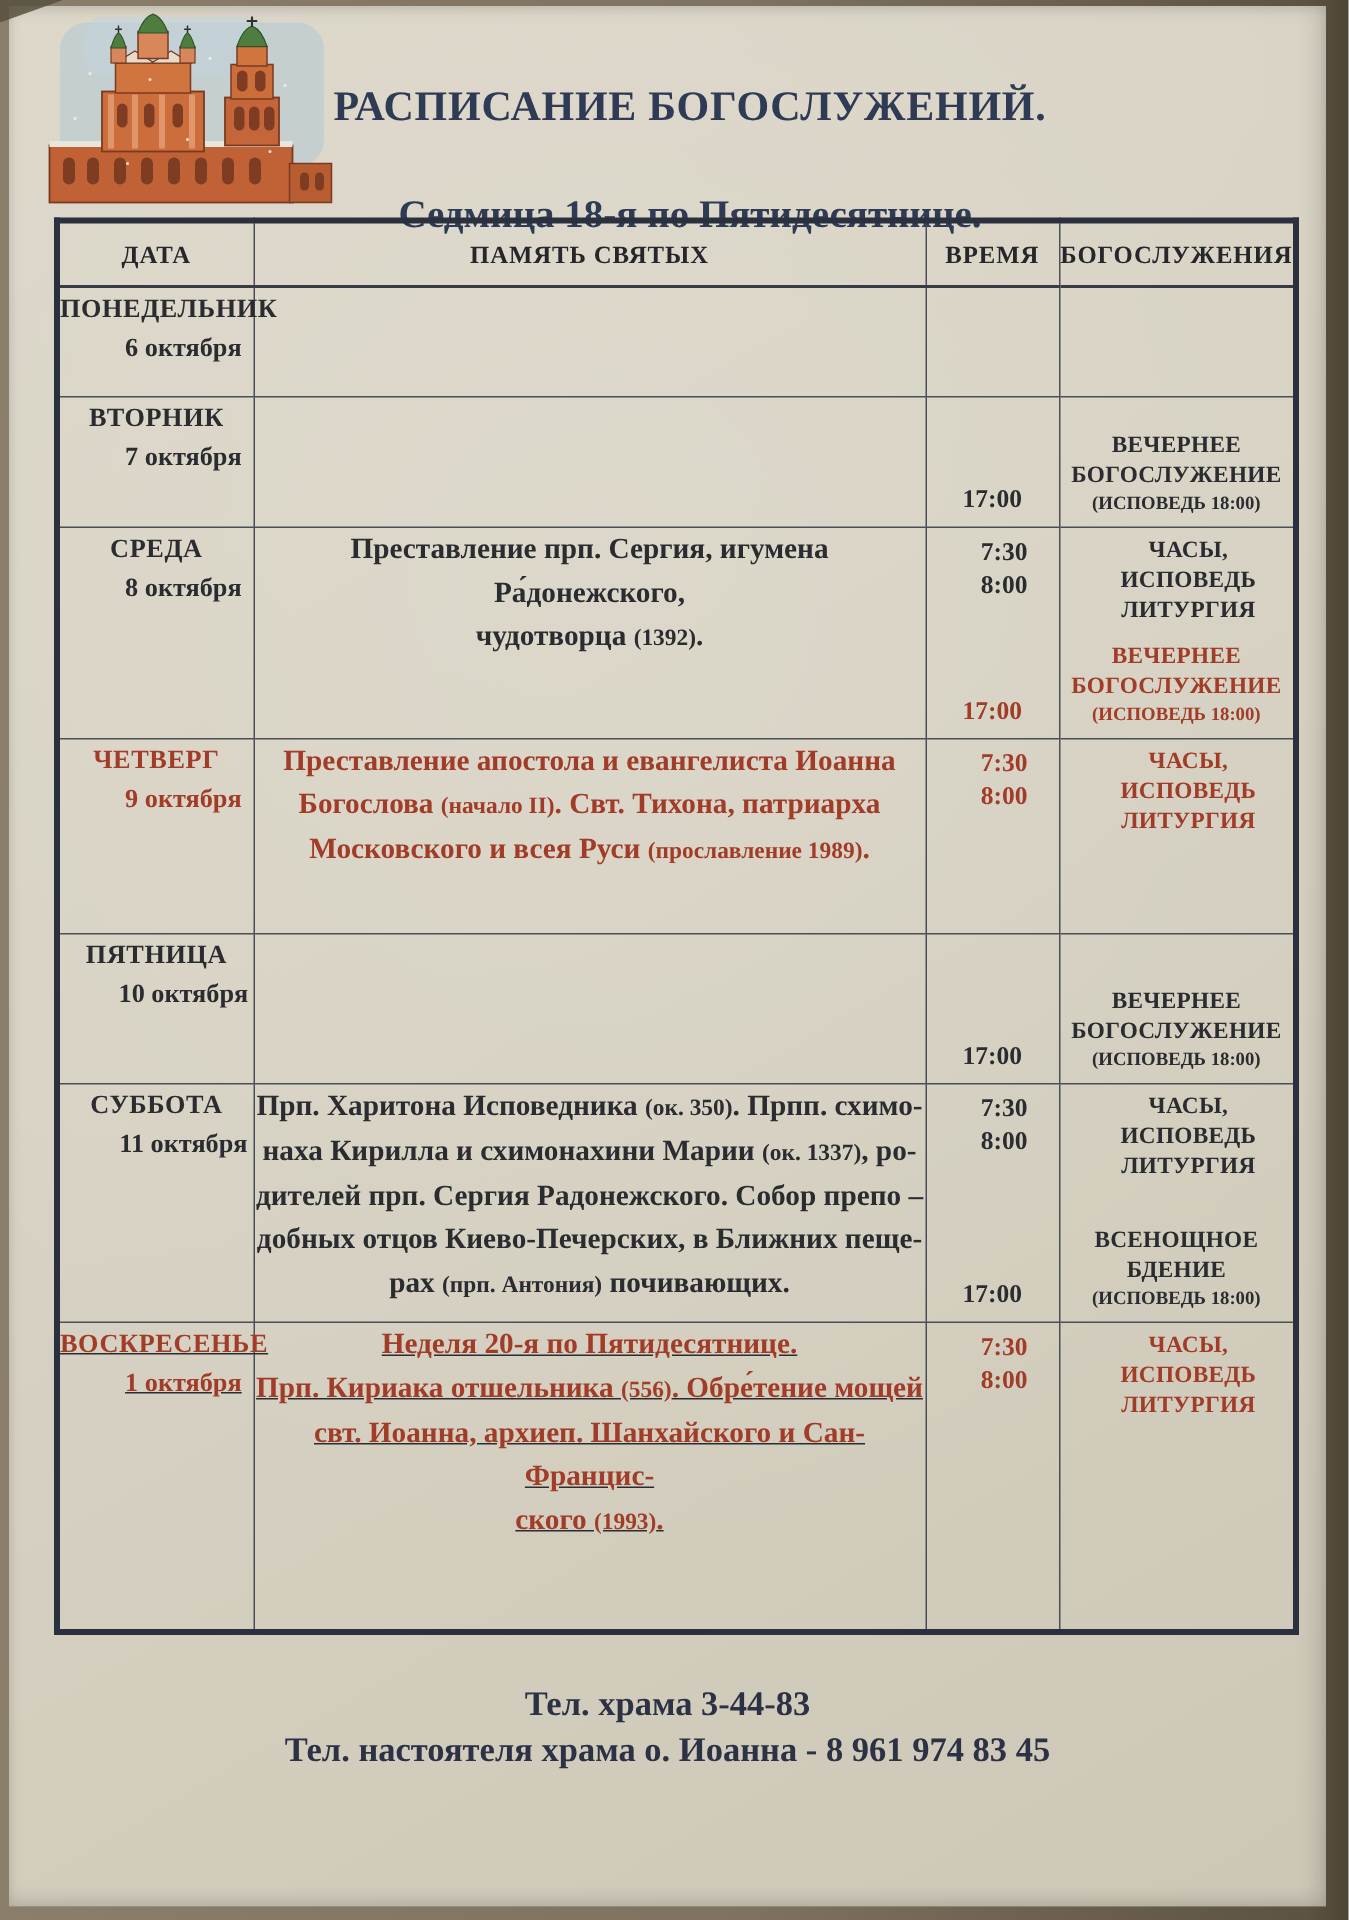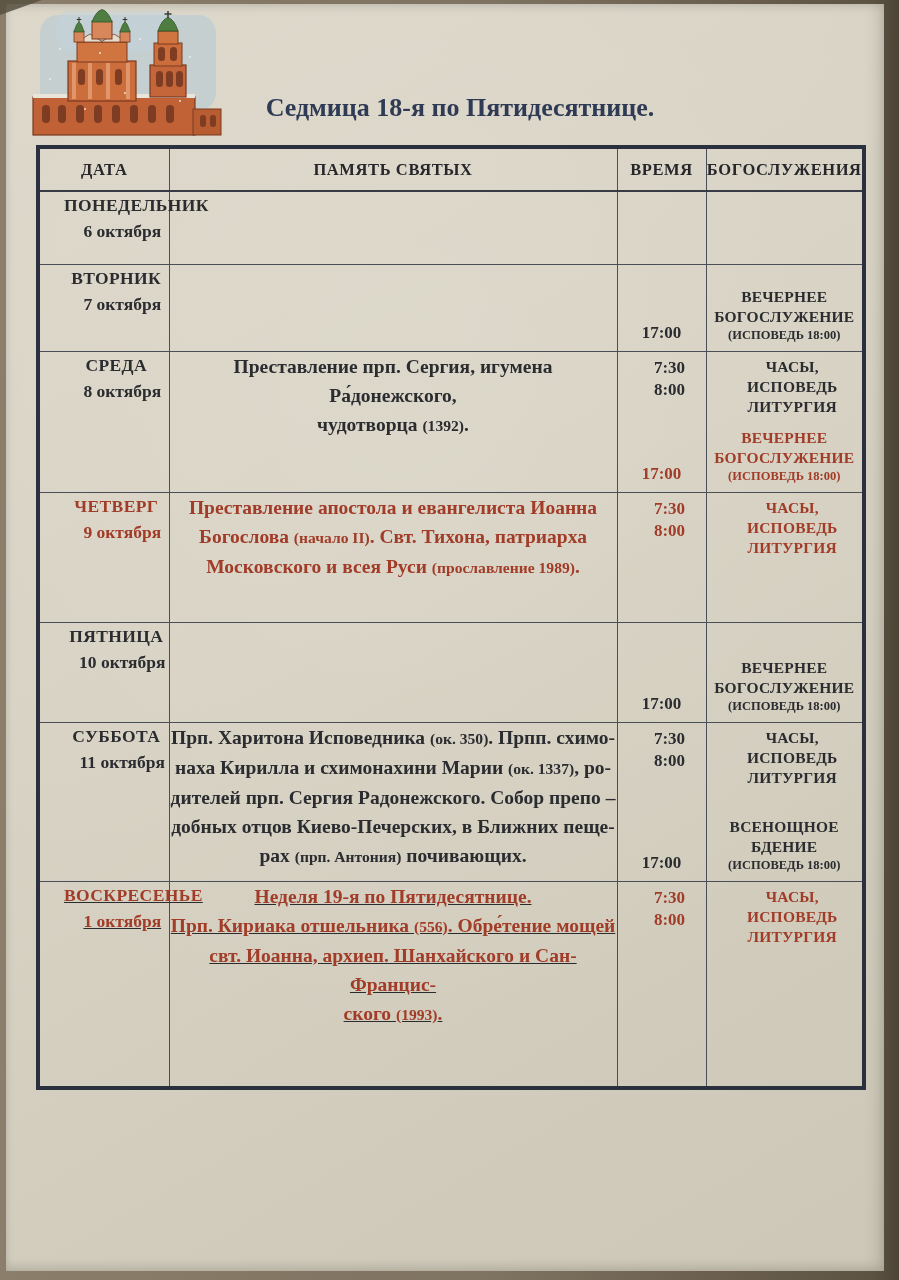--- a/index.html
+++ b/index.html
@@ -43,21 +43,21 @@
     font-weight:bold;
   }
   tr.hd{height:44px;}
   tr.hd th{
     vertical-align:middle;font-size:16.5px;letter-spacing:.6px;color:#26262b;
     border-bottom:2px solid #363b45;
   }
   tr.r0{height:73px;} tr.r1{height:87px;} tr.r2{height:141px;} tr.r3{height:130px;}
   tr.r4{height:100px;} tr.r5{height:159px;} tr.r6{height:207px;text-decoration:underline;}
   td.date-cell{padding-top:13px;font-size:17.5px;}
-  td.date-cell .day{line-height:26px;letter-spacing:.4px;padding-left:24px;}
+  td.date-cell .day{line-height:26px;letter-spacing:.4px;}
   td.date-cell .dt{line-height:27px;margin-left:36px;}
   td.saints-cell{padding-top:5px;font-size:19.5px;}
   td.saints-cell .sline{line-height:29px;}
   td.time-cell,td.services-cell{position:relative;margin-left:30px;}
   .vtop{position:absolute;top:5px;left:16px;right:0;}
   .vbot{position:absolute;bottom:7px;left:0;right:0;}
   .tval{font-size:17px;line-height:22px;}
   .svc{font-size:15.5px;line-height:20px;letter-spacing:.2px;}
   .svc.small{font-size:12.5px;line-height:17px;letter-spacing:0;}
   .paren{font-size:.8em;margin-top:28px;}
@@ -148,20 +148,21 @@
         <circle cx="160" cy="48" r="1.1"></circle>
       <circle cx="20" cy="70" r="1.1"></circle>
         <circle cx="70" cy="44" r="1"></circle>
         <circle cx="150" cy="92" r="1"></circle>
       <circle cx="55" cy="100" r="1"></circle>
         <circle cx="95" cy="84" r="1"></circle>
     </g>
   </svg>
 
   <div class="titles">
+    <div class="title">РАСПИСАНИЕ БОГОСЛУЖЕНИЙ.</div>
     <div class="subtitle">Седмица 18-я по Пятидесятнице.</div>
   </div>
 
   <table class="schedule">
     <colgroup>
       <col style="width:131px">
         <col style="width:448px">
         <col style="width:89px">
         <col style="width:158px">
     </colgroup>
@@ -318,21 +319,21 @@
               <div class="svc small">(ИСПОВЕДЬ 18:00)</div>
             </div>
           </td>
         </tr>
         <tr class="r6">
           <td class="date-cell red">
             <div class="day">ВОСКРЕСЕНЬЕ</div>
             <div class="dt">1 октября</div>
           </td>
           <td class="saints-cell red">
-            <div class="sline">Неделя 19-я по Пятидесятнице.</div>
+            <div class="sline">Неделя 20-я по Пятидесятнице.</div>
             <div class="sline">Прп. Кириака отшельника <span class="paren">(556)</span>. Обре́тение мощей</div>
             <div class="sline">свт. Иоанна, архиеп. Шанхайского и Сан-Францис-</div>
             <div class="sline">ского <span class="paren">(1993)</span>.</div>
           </td>
           <td class="time-cell">
             <div class="vtop">
               <div class="tval red">7:30</div>
               <div class="tval red">8:00</div>
             </div>
             <div class="vbot"></div>
@@ -341,15 +342,19 @@
             <div class="vtop">
               <div class="svc red">ЧАСЫ, ИСПОВЕДЬ</div>
               <div class="svc red">ЛИТУРГИЯ</div>
             </div>
             <div class="vbot"></div>
           </td>
         </tr>
       </tbody>
   </table>
 
+  <div class="footer">
+    <div>Тел. храма 3-44-83</div>
+    <div>Тел. настоятеля храма о. Иоанна - 8 961 974 83 45</div>
+  </div>
 
 </div>
 <div class="corner-wedge"></div>
 
 </body></html>

